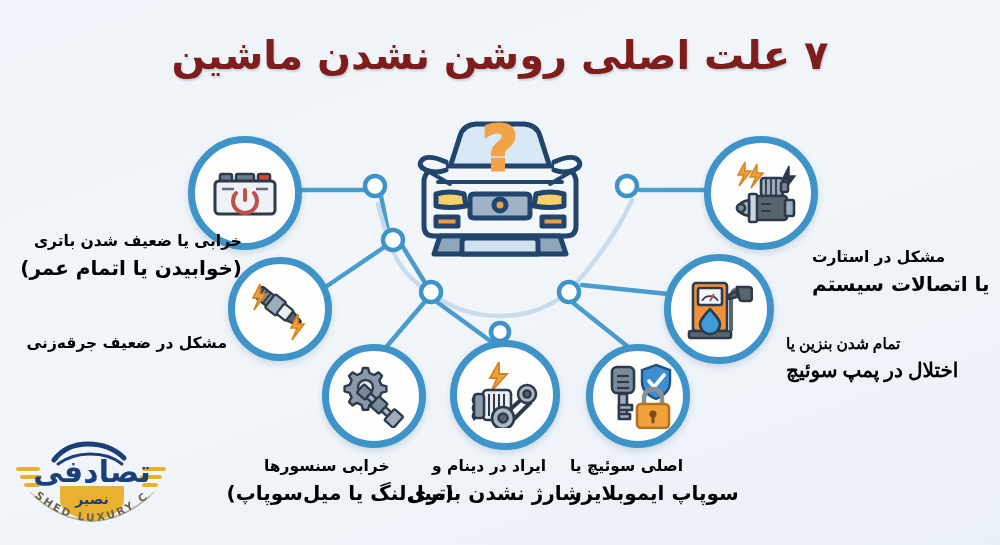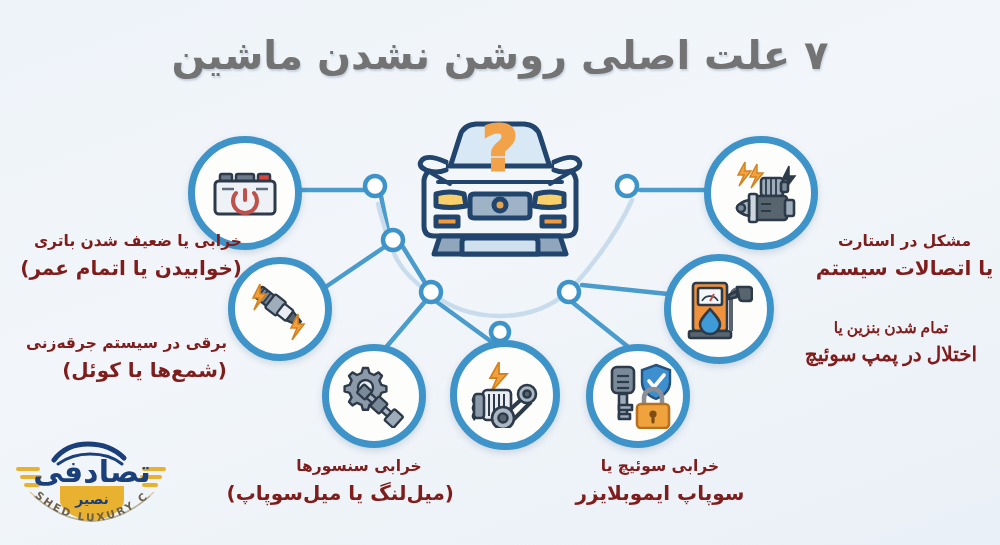--- a/index.html
+++ b/index.html
@@ -21,21 +21,21 @@
 
   
   .title {
     position: absolute;
     top: 30px;
     left: 0;
     width: 1000px;
     text-align: center;
     font-size: 40px;
     font-weight: bold;
-    color: #737373;
+    color: #7f1d1d;
     letter-spacing: 0;
     line-height: 1.25;
     text-shadow: 1px 2px 2px rgba(120,140,165,0.35);
     direction: rtl;
     white-space: nowrap;
   }
 
   
   .links {
     position: absolute;
@@ -63,31 +63,31 @@
     position: absolute;
     left: 398px;
     top: 108px;
     width: 204px;
     height: 150px;
   }
 
   
   .label {
     position: absolute;
-    color: #7f1d1d;
+    color: #000000;
     font-size: 15.5px;
     font-weight: bold;
     line-height: 1.5;
     direction: rtl;
     white-space: nowrap;
   }
   .label .sub { font-size: 20px; display: block; }
   .lbl-right { text-align: right; }
-  .lbl-left  { text-align: center; }
-  .lbl-center{ text-align: center; }
+  .lbl-left  { text-align: left; margin-top: 16px; }
+  .lbl-center{ text-align: left; }
 
   
   .logo {
     position: absolute;
     left: 8px;
     top: 424px;
     width: 168px;
     height: 112px;
   }
 </style>
@@ -298,32 +298,35 @@
       </g>
     </svg>
   </div>
 
   <div class="label lbl-right" style="right:758px; top:230px; width:230px;">
     <span>خرابی یا ضعیف شدن باتری</span>
     <span class="sub">(خوابیدن یا اتمام عمر)</span>
   </div>
 
   <div class="label lbl-right" style="right:773px; top:332px; width:215px;">
-    <span>برقی در سیستم جرقه‌زنی</span>
-    <span class="sub">(شمع‌ها یا کوئل)</span>
+    <span>مشکل در ضعیف جرقه‌زنی</span>
   </div>
 
   <div class="label lbl-center" style="left:264px; top:455px; width:190px;">
     <span>خرابی سنسورها</span>
     <span class="sub">(میل‌لنگ یا میل‌سوپاپ)</span>
   </div>
 
+  <div class="label lbl-center" style="left:432px; top:455px; width:150px;">
+    <span>ایراد در دینام و</span>
+    <span class="sub">شارژ نشدن باتری</span>
+  </div>
 
   <div class="label lbl-center" style="left:570px; top:455px; width:180px;">
-    <span>خرابی سوئیچ یا</span>
+    <span>اصلی سوئیچ یا</span>
     <span class="sub">سوپاپ ایموبلایزر</span>
   </div>
 
   <div class="label lbl-left" style="left:786px; top:316px; width:210px;font-family:Liberation Serif, serif;">
     <span>تمام شدن بنزین یا</span>
     <span class="sub">اختلال در پمپ سوئیچ</span>
   </div>
 
   <div class="label lbl-left" style="left:812px; top:230px; width:185px;">
     <span>مشکل در استارت</span>

